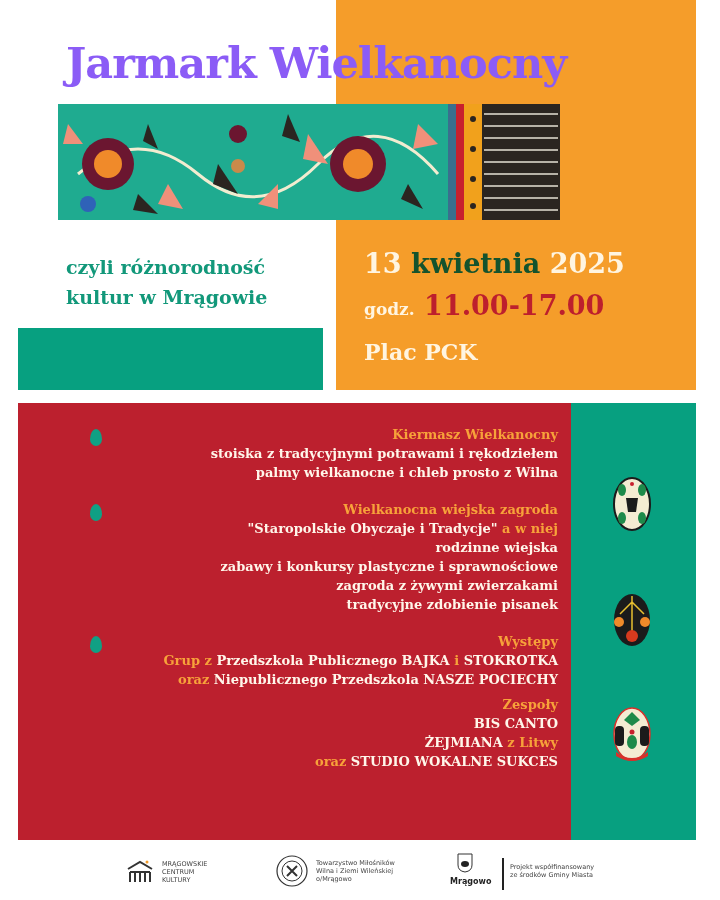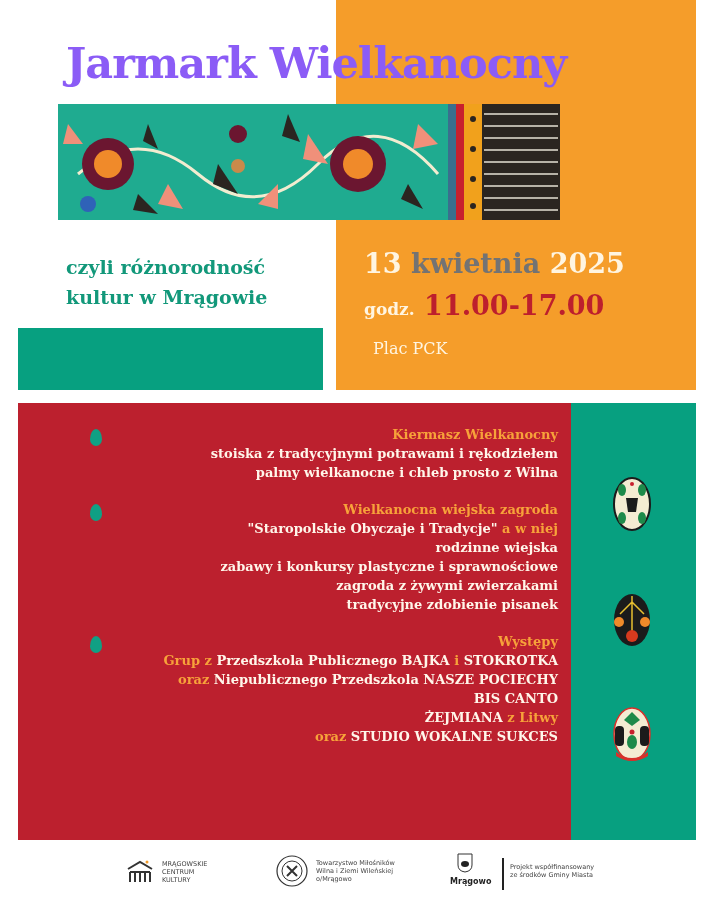--- a/index.html
+++ b/index.html
@@ -3,24 +3,24 @@
 <meta charset="utf-8">
 <style>
   html,body{margin:0;padding:0;}
   body{width:720px;height:900px;position:relative;background:#ffffff;overflow:hidden;font-family:"DejaVu Serif",serif;}
   .orange-block{position:absolute;left:336px;top:0;width:360px;height:390px;background:#f59d2a;}
   .teal-block{position:absolute;left:18px;top:328px;width:305px;height:62px;background:#07a080;}
   .title{position:absolute;left:66px;top:38px;font-family:"DejaVu Serif",serif;font-weight:bold;font-size:43px;color:#8b5cf6;letter-spacing:-1px;white-space:nowrap;z-index:3;}
   .banner{position:absolute;left:58px;top:104px;width:502px;height:116px;z-index:2;}
   .subtitle{position:absolute;left:66px;top:252px;font-weight:bold;font-size:19px;line-height:30px;color:#12987a;}
   .date{position:absolute;left:364px;top:248px;font-weight:bold;font-size:27px;color:#fff5e1;white-space:nowrap;}
-  .date .red{color:#737373;}
+  .date .red{color:#14532d;}
   .hours{position:absolute;left:364px;top:290px;font-weight:bold;font-size:27px;color:#bd1f2d;white-space:nowrap;}
   .hours .lbl{font-size:17px;color:#fff5e1;}
-  .place{position:absolute;left:373px;top:339px;font-weight:normal;font-size:16px;color:#fff5e1;}
+  .place{position:absolute;left:364px;top:339px;font-weight:bold;font-size:22px;color:#fff5e1;}
   .red-block{position:absolute;left:18px;top:403px;width:553px;height:437px;background:#bc202e;}
   .teal-right{position:absolute;left:571px;top:403px;width:125px;height:437px;background:#07a080;}
   .prog{position:absolute;left:88px;top:425px;width:470px;}
   .item{position:relative;padding-left:26px;margin-bottom:18px;text-align:right;}
   .bullet{position:absolute;left:2px;top:4px;width:12px;height:17px;border-radius:50% 50% 50% 50% / 60% 60% 40% 40%;background:#10a084;}
   .line{font-weight:bold;font-size:13px;line-height:19px;color:#fff6ea;white-space:nowrap;}
   .o{color:#f7a23a;}
   .small{font-size:10px;line-height:14px;}
   .egg{position:absolute;left:612px;width:40px;height:56px;}
   .footer{position:absolute;top:850px;left:0;width:641px;height:50px;}
@@ -114,20 +114,21 @@
     <div class="line">rodzinne wiejska</div>
     <div class="line">zabawy i konkursy plastyczne i sprawnościowe</div>
     <div class="line">zagroda z żywymi zwierzakami</div>
     <div class="line">tradycyjne zdobienie pisanek</div>
   </div>
   <div class="item">
     <span class="bullet"></span>
     <div class="line o">Występy</div>
     <div class="line"><span class="o">Grup  z </span><span>Przedszkola Publicznego BAJKA </span><span class="o">i </span><span>STOKROTKA</span></div>
     <div class="line"><span class="o">oraz </span><span>Niepublicznego Przedszkola NASZE POCIECHY</span></div>
+    <div class="line o" style="margin-top:6px">Zespoły</div>
     <div class="line">BIS CANTO</div>
     <div class="line"><span>ŻEJMIANA</span><span class="o"> z Litwy</span></div>
     <div class="line"><span class="o">oraz </span><span>STUDIO WOKALNE SUKCES</span></div>
   </div>
 </div>
 
 <svg class="egg" style="top:476px" viewBox="0 0 40 56">
     <ellipse cx="20" cy="28" rx="18" ry="26" fill="#f4ecd2" stroke="#1b1b1b" stroke-width="2"></ellipse>
     <path d="M14 22 h12 l-2 14 h-8z" fill="#1b1b1b"></path>
     <ellipse cx="10" cy="14" rx="4" ry="6" fill="#1e8a4a"></ellipse>

